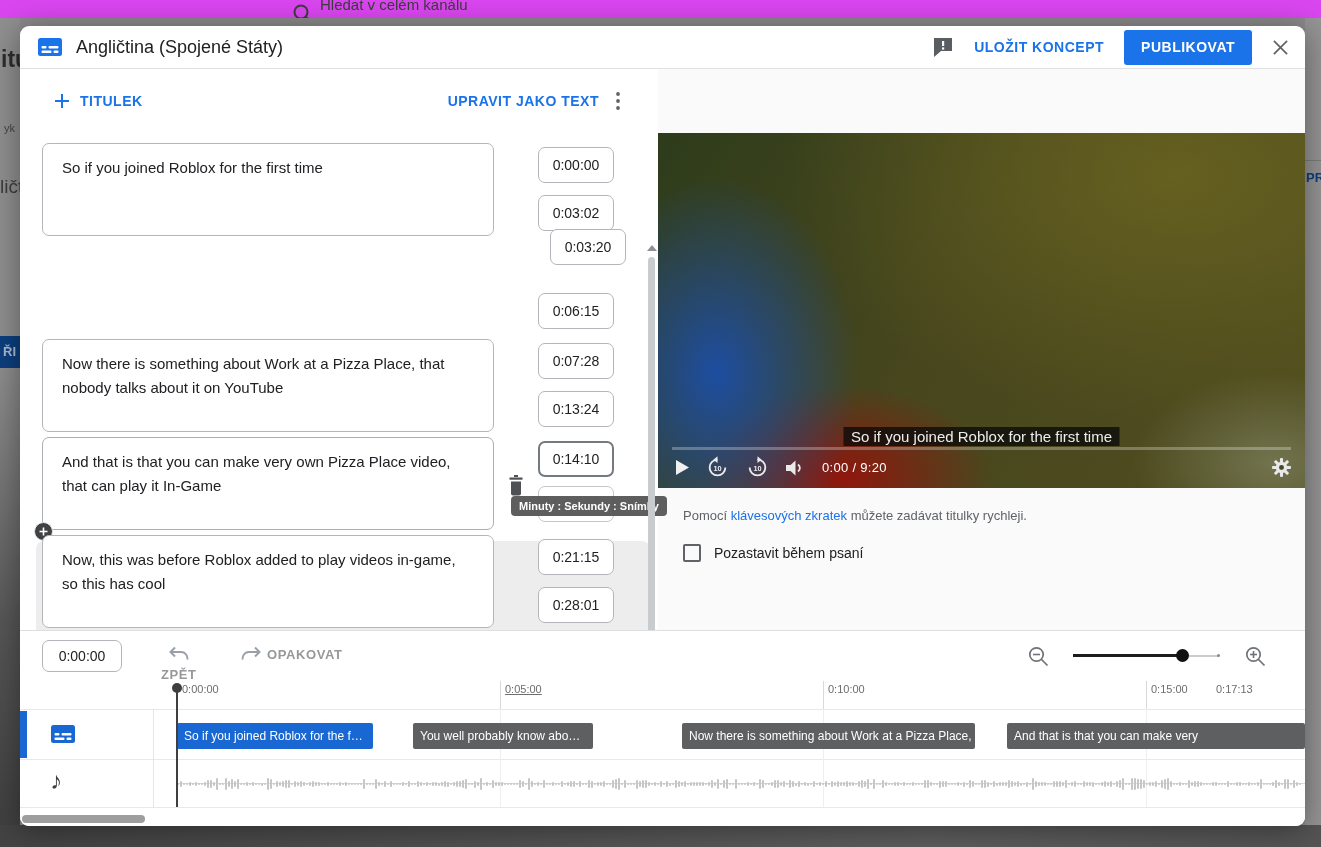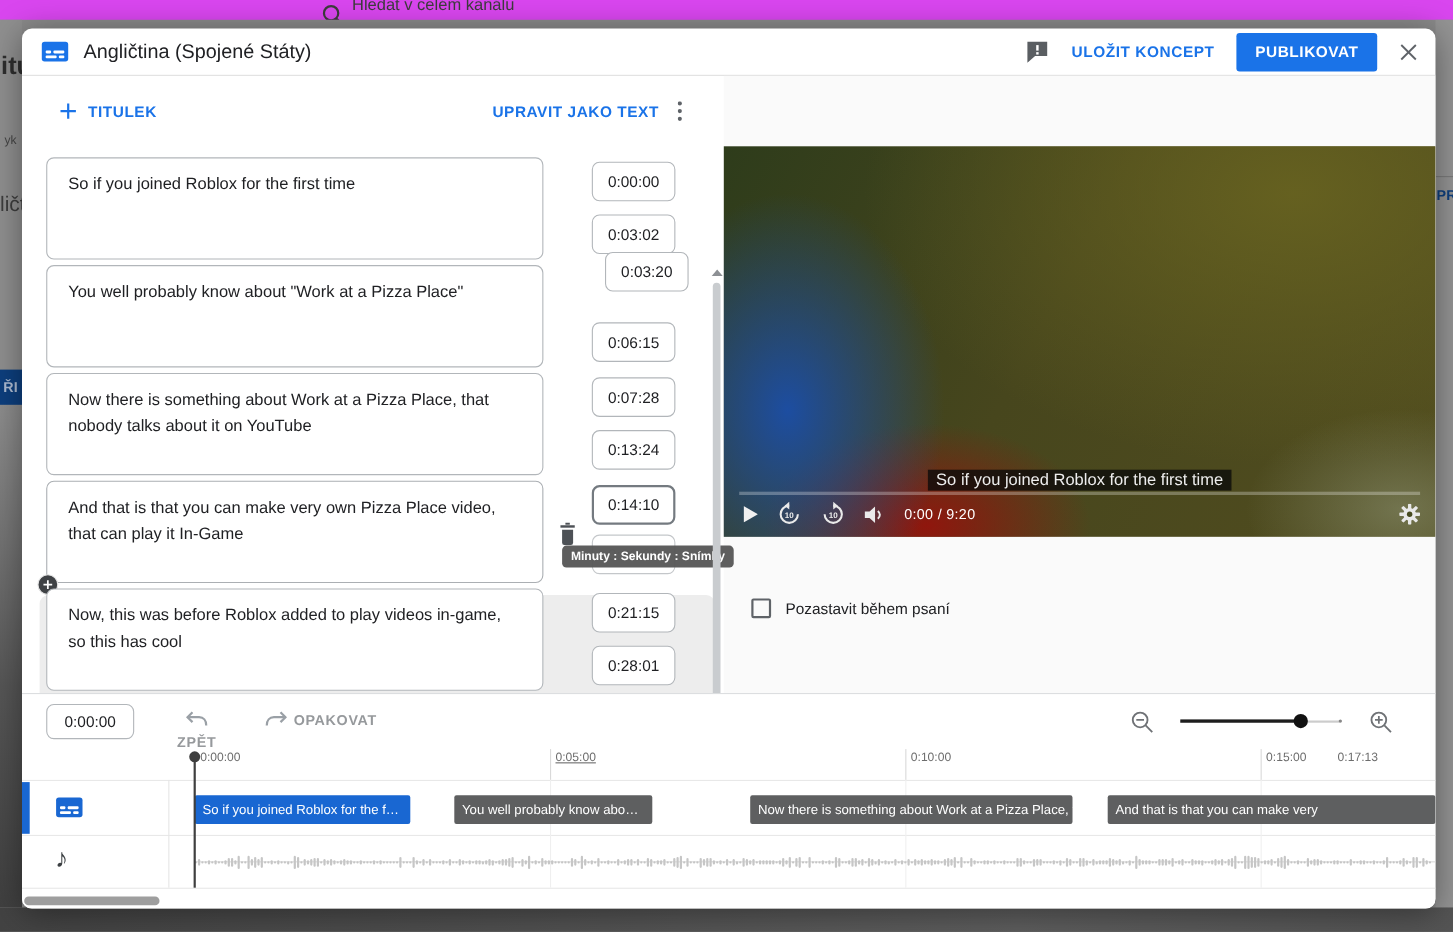--- a/index.html
+++ b/index.html
@@ -167,21 +167,20 @@
     </div>
 
     <div class="abs" style="left:0;top:107px;width:638px;height:497px;">
 
       <div class="active-bg"></div>
 
       <div class="capbox" style="top:10px;">So if you joined Roblox for the first time</div>
       <div class="tsbox" style="top:14px;">0:00:00</div>
       <div class="tsbox" style="top:62px;">0:03:02</div>
 
-      <div class="capbox" style="top:108px;">You well probably know about "Work at a Pizza Place"</div>
       <div class="tsbox" style="top:96px;margin-left:12px;">0:03:20</div>
       <div class="tsbox" style="top:160px;">0:06:15</div>
 
       <div class="capbox" style="top:206px;">Now there is something about Work at a Pizza Place, that nobody talks about it on YouTube</div>
       <div class="tsbox" style="top:210px;">0:07:28</div>
       <div class="tsbox" style="top:258px;">0:13:24</div>
 
       <div class="capbox on-gray" style="top:304px;">And that is that you can make very own Pizza Place video, that can play it In-Game</div>
       <div class="tsbox focused" style="top:308px;">0:14:10</div>
       <svg class="abs" style="left:488px;top:342px;" width="16" height="22" viewBox="0 0 16 22">
@@ -235,20 +234,23 @@
           <rect x="8.4" y="0" width="3.2" height="20" rx="1"></rect>
           <rect x="8.4" y="0" width="3.2" height="20" rx="1" transform="rotate(45 10 10)"></rect>
           <rect x="8.4" y="0" width="3.2" height="20" rx="1" transform="rotate(90 10 10)"></rect>
           <rect x="8.4" y="0" width="3.2" height="20" rx="1" transform="rotate(135 10 10)"></rect>
           <circle cx="10" cy="10" r="6"></circle>
         </g>
         <circle cx="10" cy="10" r="2.6" fill="#46491f"></circle>
       </svg>
     </div>
 
+    <div class="hint">
+      <span>Pomocí </span><a href="#">klávesových zkratek</a><span> můžete zadávat titulky rychleji.</span>
+    </div>
     <div class="cbx"></div>
     <div class="cbx-label">Pozastavit během psaní</div>
 
     <div class="bottom">
 
       <div class="time-input">0:00:00</div>
 
       <div class="ur-btn" style="left:141px;flex-direction:column;">
         <svg width="21" height="16" viewBox="0 0 21 16">
           <path d="M7 1.5 L2.5 6 L7 10.5" fill="none" stroke="#9aa0a6" stroke-width="2"></path>

